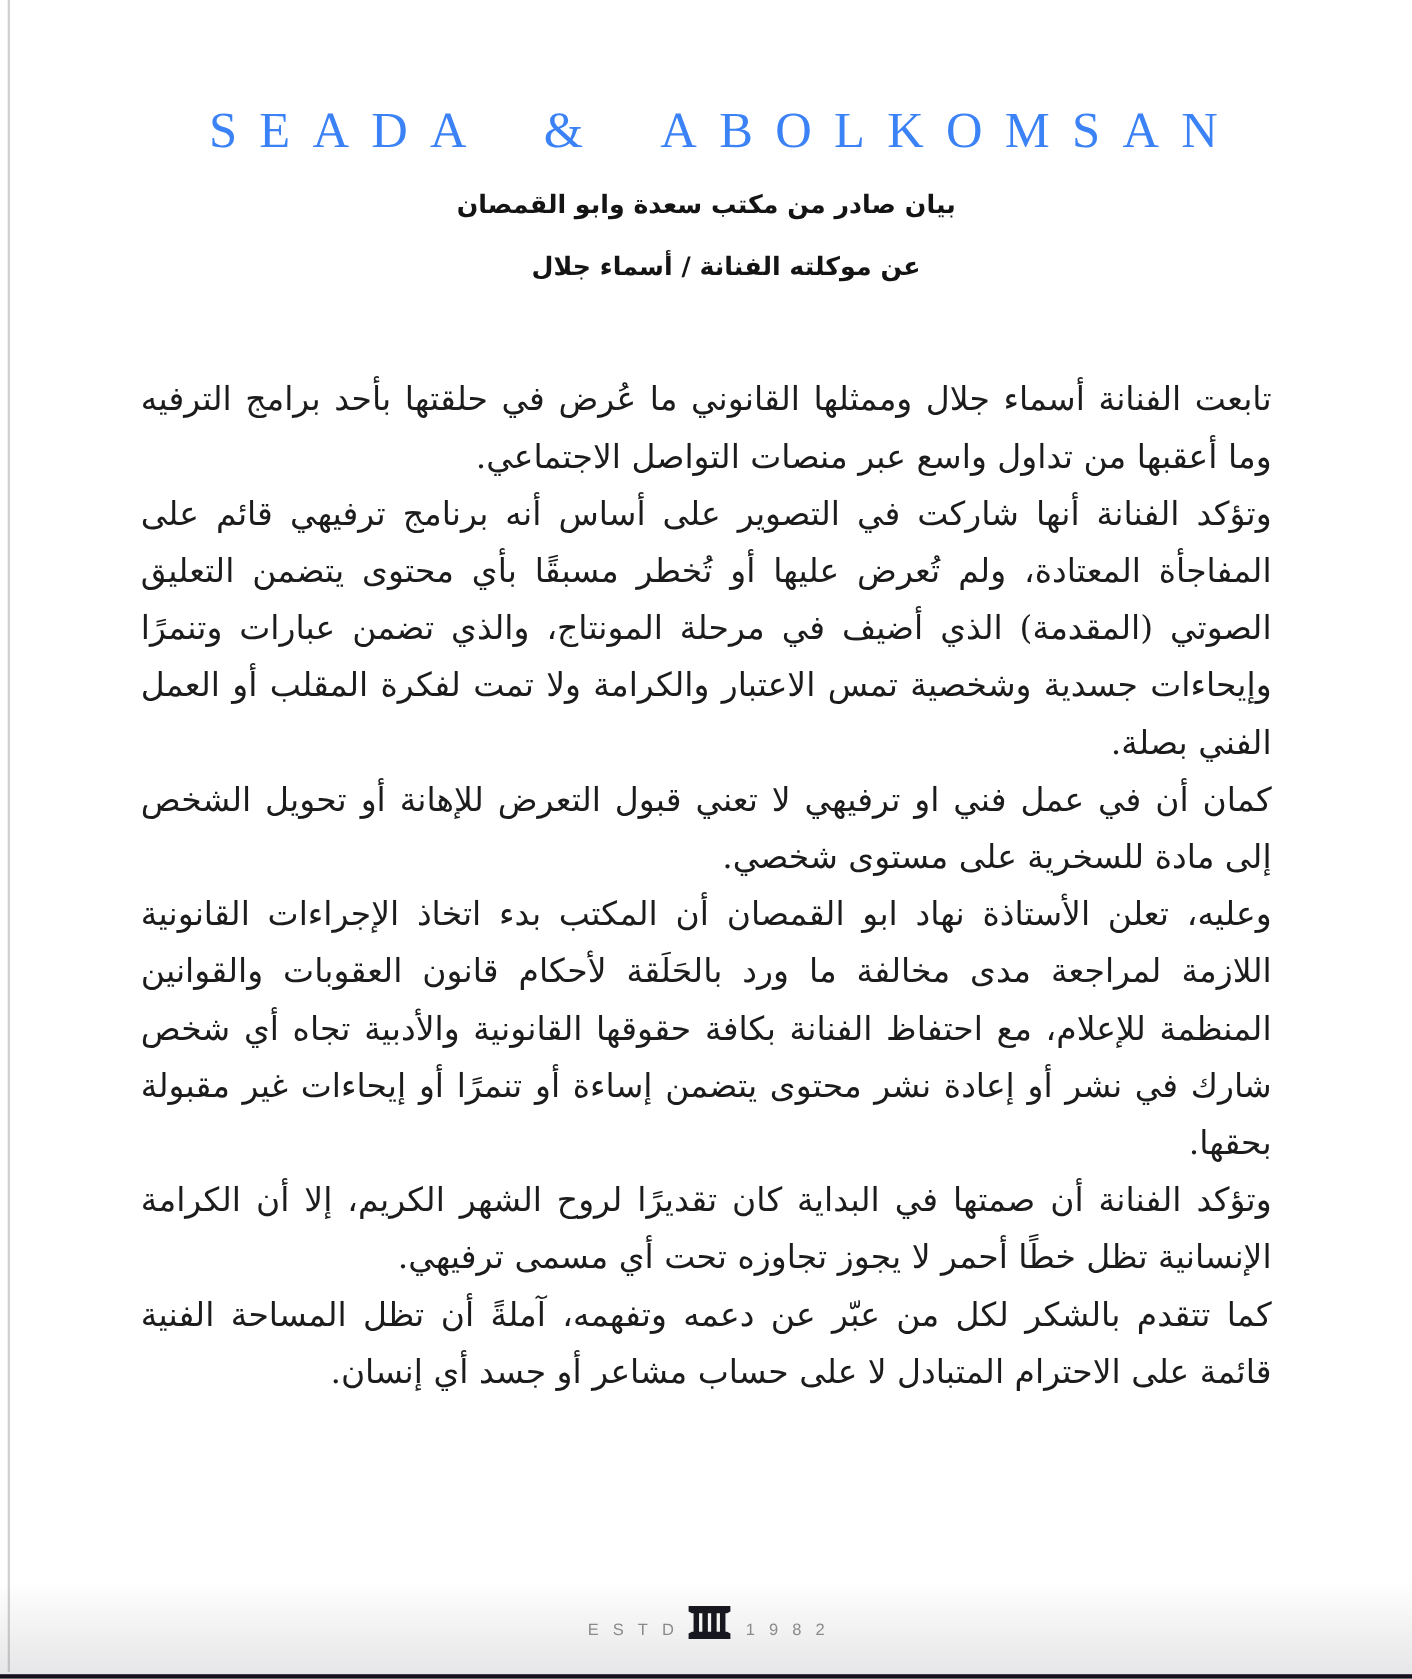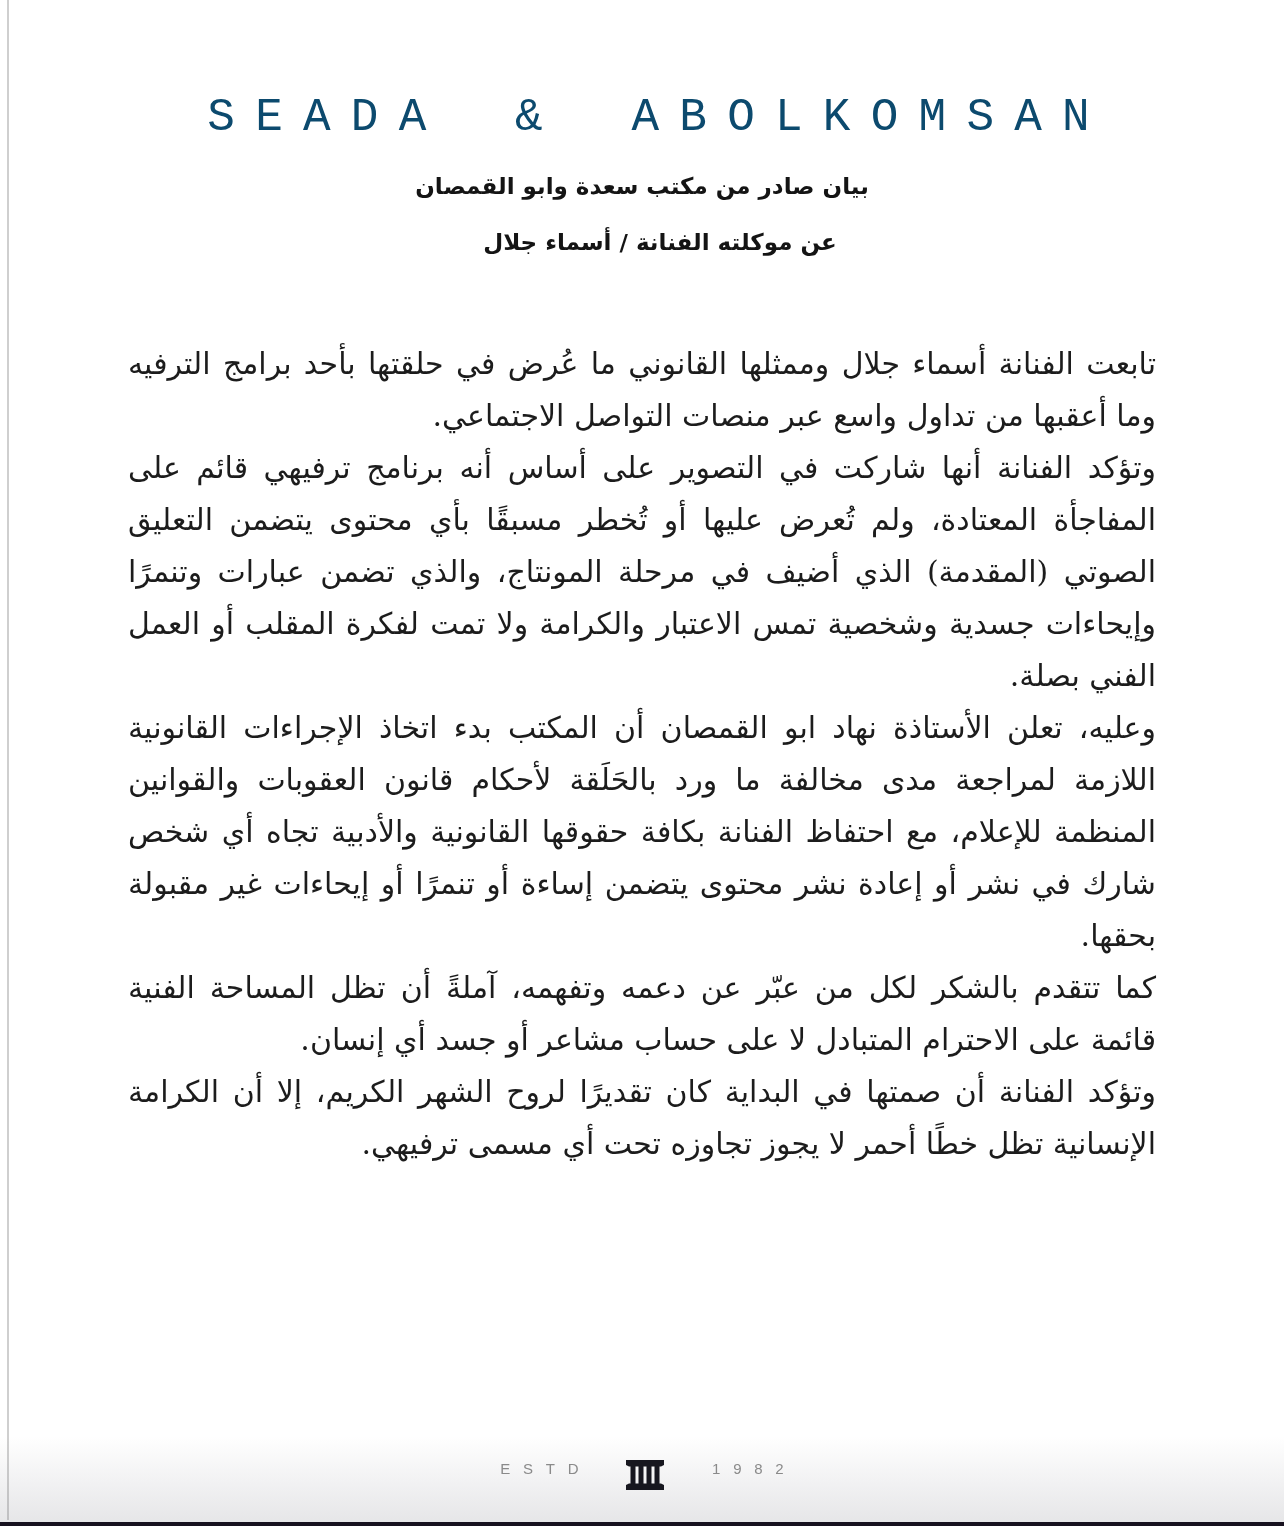--- a/index.html
+++ b/index.html
@@ -16,26 +16,26 @@
   
   .edge-line {
     position: absolute; left: 7px; top: 0; bottom: 6px;
     width: 2px; background: #cfcfcf;
   }
 
   header { position: absolute; top: 0; left: 0; right: 0; text-align: center; }
 
   .brand {
     margin: 92px 0 0 0;
-    font-family: Liberation Mono, monospace;
+    font-family: Liberation Serif, serif;
     font-weight: 400;
     font-size: 46px;
     letter-spacing: 0.44em;
     word-spacing: 0.45em;
-    color: #0c4a6e;
+    color: #3b82f6;
     white-space: nowrap;
     text-indent: 0.44em; 
     padding-left: 13px;
   }
 
   .sub {
     direction: rtl;
     font-family: "DejaVu Serif", "DejaVu Sans", sans-serif;
     font-weight: bold;
     font-size: 23px;
@@ -65,22 +65,22 @@
     position: absolute; left: 0; right: 0; bottom: 0; height: 90px;
     background: linear-gradient(to bottom, rgba(125,125,135,0) 0%, rgba(125,125,135,0.20) 100%);
   }
   .bottom-bar {
     position: absolute; left: 0; right: 0; bottom: 0; height: 4px;
     background: #17111f;
   }
 
   .footer-inner {
     position: absolute; left: 0; right: 0; bottom: 36px;
-    display: flex; align-items: flex-start; justify-content: center;
-    gap: 34px; z-index: 2;
+    display: flex; align-items: flex-end; justify-content: center;
+    z-index: 2;
   }
   .footer-text {
     font-family: "Liberation Sans", sans-serif;
     font-size: 15px;
     letter-spacing: 0.85em;
     text-indent: 0.85em;
     color: #8a8a8a;
     white-space: nowrap;
   }
   .columns-icon-svg { display: block; }
@@ -94,23 +94,24 @@
 
   <header>
     <h1 class="brand">SEADA &amp; ABOLKOMSAN</h1>
     <p class="sub line1">بيان صادر من مكتب سعدة وابو القمصان</p>
     <p class="sub line2">عن موكلته الفنانة / أسماء جلال</p>
   </header>
 
   <main class="body-text">
     <p>تابعت الفنانة أسماء جلال وممثلها القانوني ما عُرض في حلقتها بأحد برامج الترفيه وما أعقبها من تداول واسع عبر منصات التواصل الاجتماعي.</p>
     <p>وتؤكد الفنانة أنها شاركت في التصوير على أساس أنه برنامج ترفيهي قائم على المفاجأة المعتادة، ولم تُعرض عليها أو تُخطر مسبقًا بأي محتوى يتضمن التعليق الصوتي (المقدمة) الذي أضيف في مرحلة المونتاج، والذي تضمن عبارات وتنمرًا وإيحاءات جسدية وشخصية تمس الاعتبار والكرامة ولا تمت لفكرة المقلب أو العمل الفني بصلة.</p>
+    <p>كمان أن في عمل فني او ترفيهي لا تعني قبول التعرض للإهانة أو تحويل الشخص إلى مادة للسخرية على مستوى شخصي.</p>
     <p>وعليه، تعلن الأستاذة نهاد ابو القمصان أن المكتب بدء اتخاذ الإجراءات القانونية اللازمة لمراجعة مدى مخالفة ما ورد بالحَلَقة لأحكام قانون العقوبات والقوانين المنظمة للإعلام، مع احتفاظ الفنانة بكافة حقوقها القانونية والأدبية تجاه أي شخص شارك في نشر أو إعادة نشر محتوى يتضمن إساءة أو تنمرًا أو إيحاءات غير مقبولة بحقها.</p>
+    <p>وتؤكد الفنانة أن صمتها في البداية كان تقديرًا لروح الشهر الكريم، إلا أن الكرامة الإنسانية تظل خطًا أحمر لا يجوز تجاوزه تحت أي مسمى ترفيهي.</p>
     <p>كما تتقدم بالشكر لكل من عبّر عن دعمه وتفهمه، آملةً أن تظل المساحة الفنية قائمة على الاحترام المتبادل لا على حساب مشاعر أو جسد أي إنسان.</p>
-    <p>وتؤكد الفنانة أن صمتها في البداية كان تقديرًا لروح الشهر الكريم، إلا أن الكرامة الإنسانية تظل خطًا أحمر لا يجوز تجاوزه تحت أي مسمى ترفيهي.</p>
   </main>
 
   <footer>
     <div class="bottom-shade"></div>
     <div class="bottom-bar"></div>
     <div class="footer-inner">
       <span class="footer-text">ESTD</span>
       <span>
         <svg class="columns-icon-svg" width="40" height="30" viewBox="0 0 40 30" xmlns="http://www.w3.org/2000/svg">
           <g fill="#17171f">

